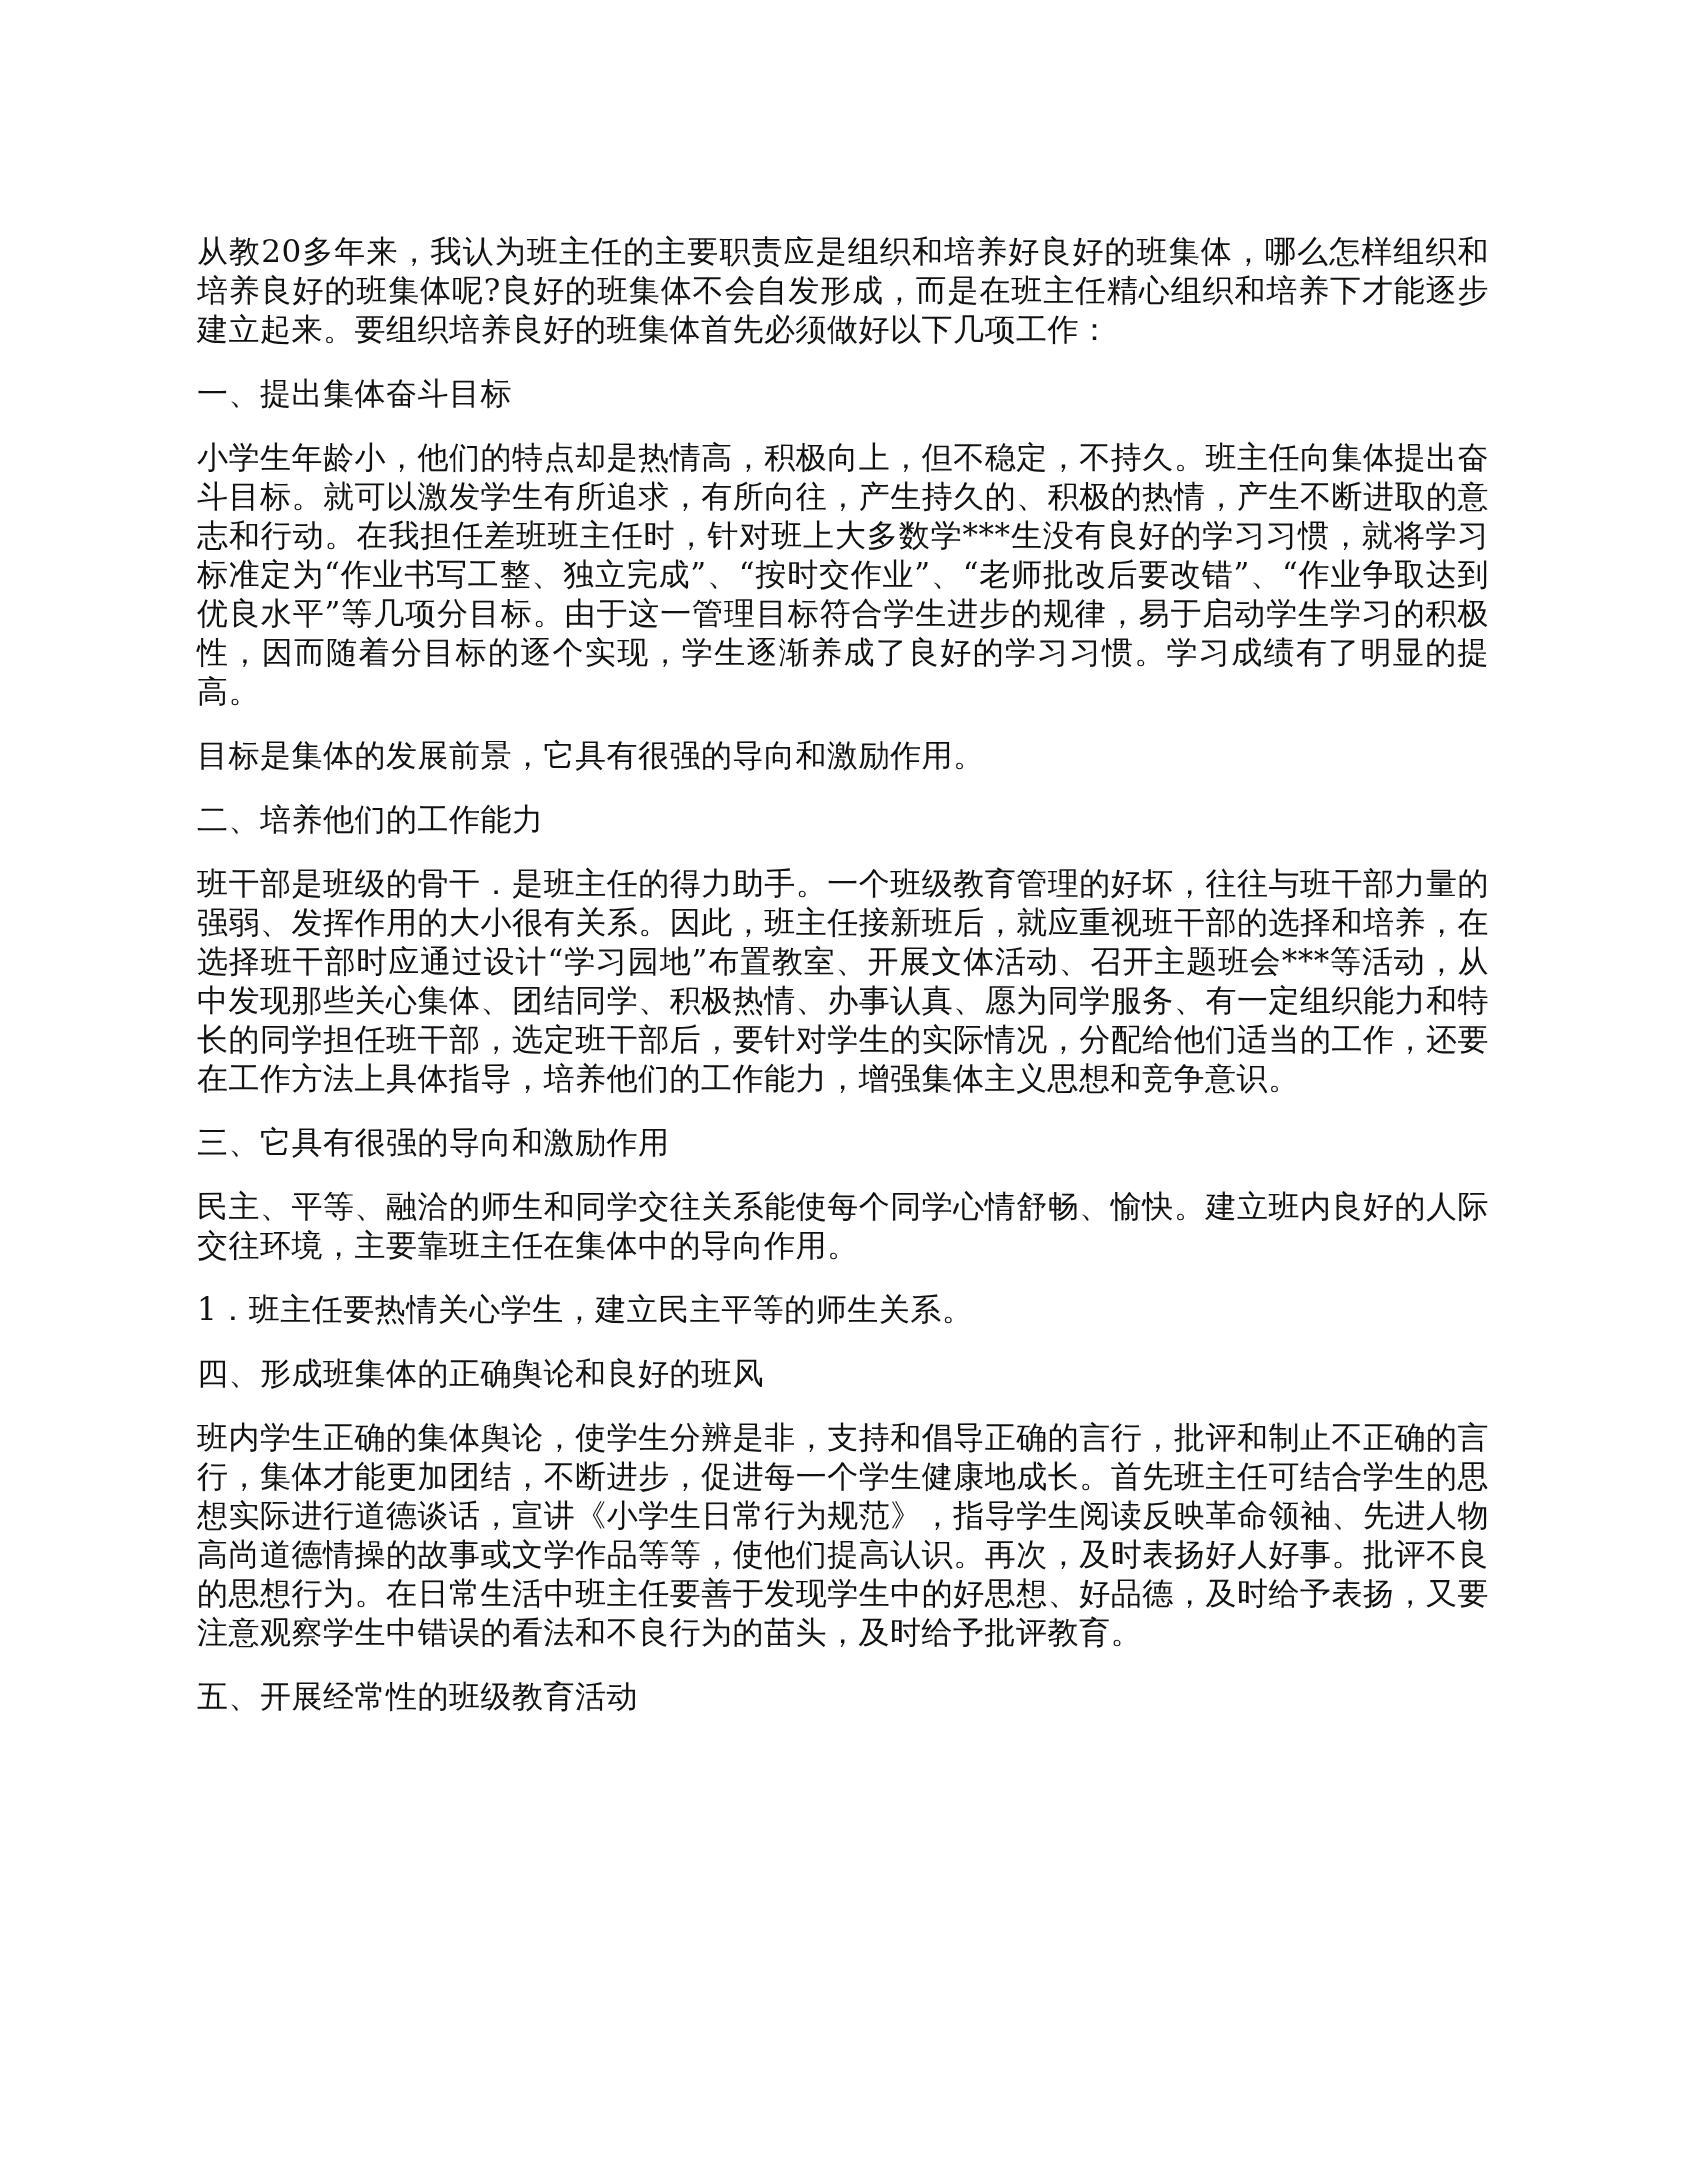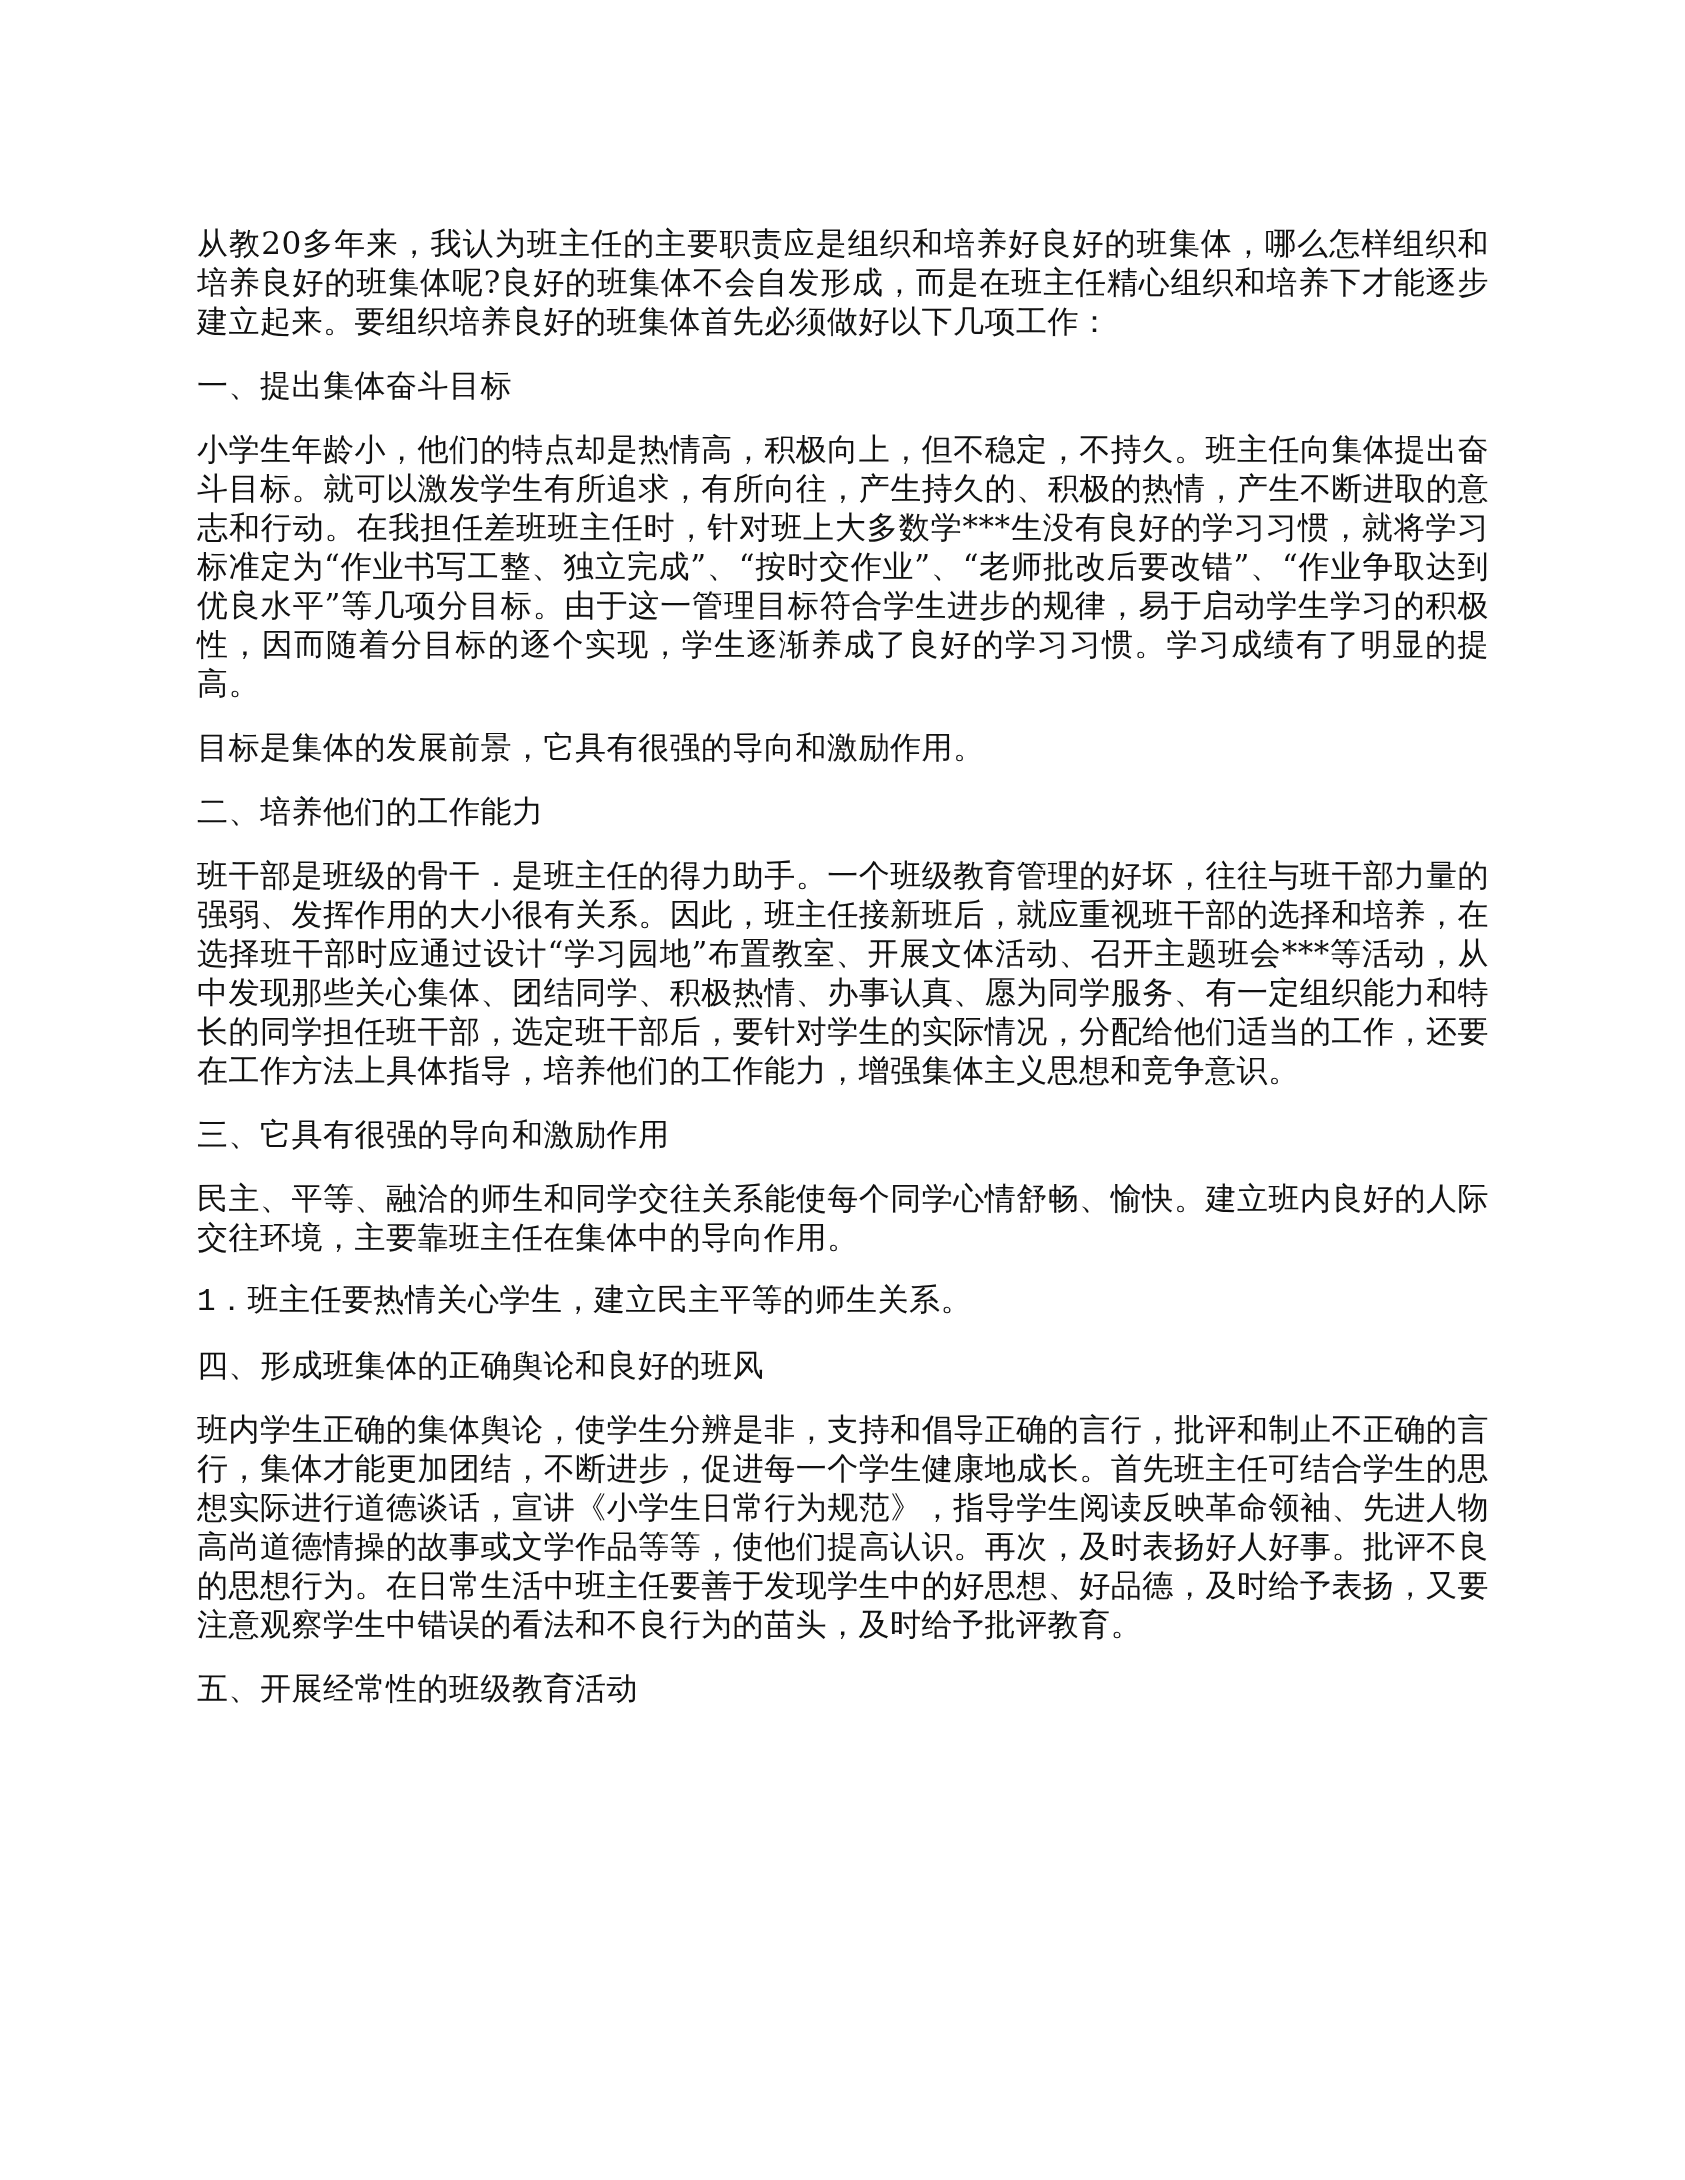--- a/index.html
+++ b/index.html
@@ -9,40 +9,39 @@
   }
   body {
     width: 1685px;
     height: 2180px;
     position: relative;
     overflow: hidden;
   }
   .page {
     position: absolute;
     left: 197px;
-    top: 224px;
+    top: 232px;
     width: 1292px;
     color: #111111;
     font-family: "DejaVu Serif", "Liberation Serif", serif;
     font-size: 31px;
     line-height: 39px;
     letter-spacing: 0.5px;
   }
   .page p {
     margin: 0 0 25px 0;
     padding: 0;
     text-align: justify;
     word-break: break-all;
   }
   .page p.heading {
     margin-bottom: 25px;
   }
   .page p.item {
     margin-bottom: 25px;
-    font-family: Liberation Mono, monospace;
   }
 </style>
 </head>
 <body>
 
 <div class="page">
   <p>从教20多年来，我认为班主任的主要职责应是组织和培养好良好的班集体，哪么怎样组织和培养良好的班集体呢?良好的班集体不会自发形成，而是在班主任精心组织和培养下才能逐步建立起来。要组织培养良好的班集体首先必须做好以下几项工作：</p>
   <p class="heading">一、提出集体奋斗目标</p>
   <p>小学生年龄小，他们的特点却是热情高，积极向上，但不稳定，不持久。班主任向集体提出奋斗目标。就可以激发学生有所追求，有所向往，产生持久的、积极的热情，产生不断进取的意志和行动。在我担任差班班主任时，针对班上大多数学***生没有良好的学习习惯，就将学习标准定为“作业书写工整、独立完成”、“按时交作业”、“老师批改后要改错”、“作业争取达到优良水平”等几项分目标。由于这一管理目标符合学生进步的规律，易于启动学生学习的积极性，因而随着分目标的逐个实现，学生逐渐养成了良好的学习习惯。学习成绩有了明显的提高。</p>
   <p>目标是集体的发展前景，它具有很强的导向和激励作用。</p>

